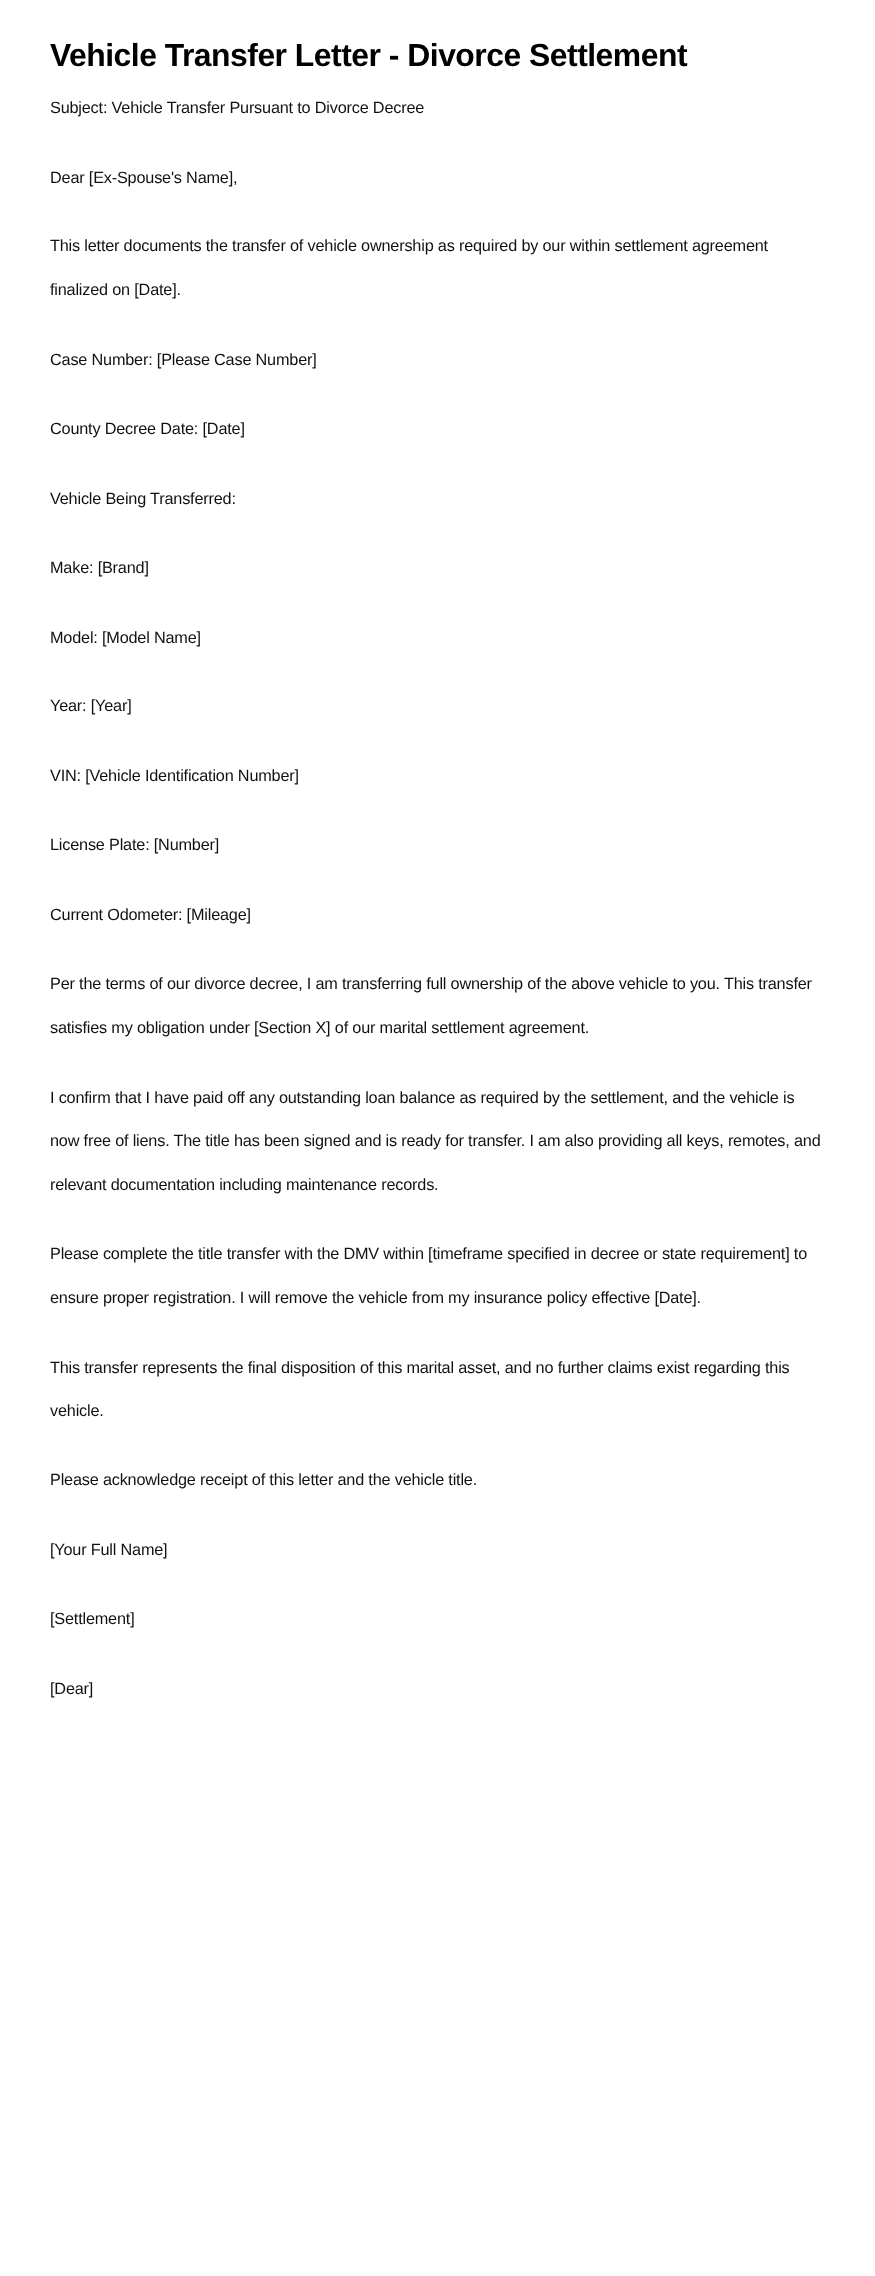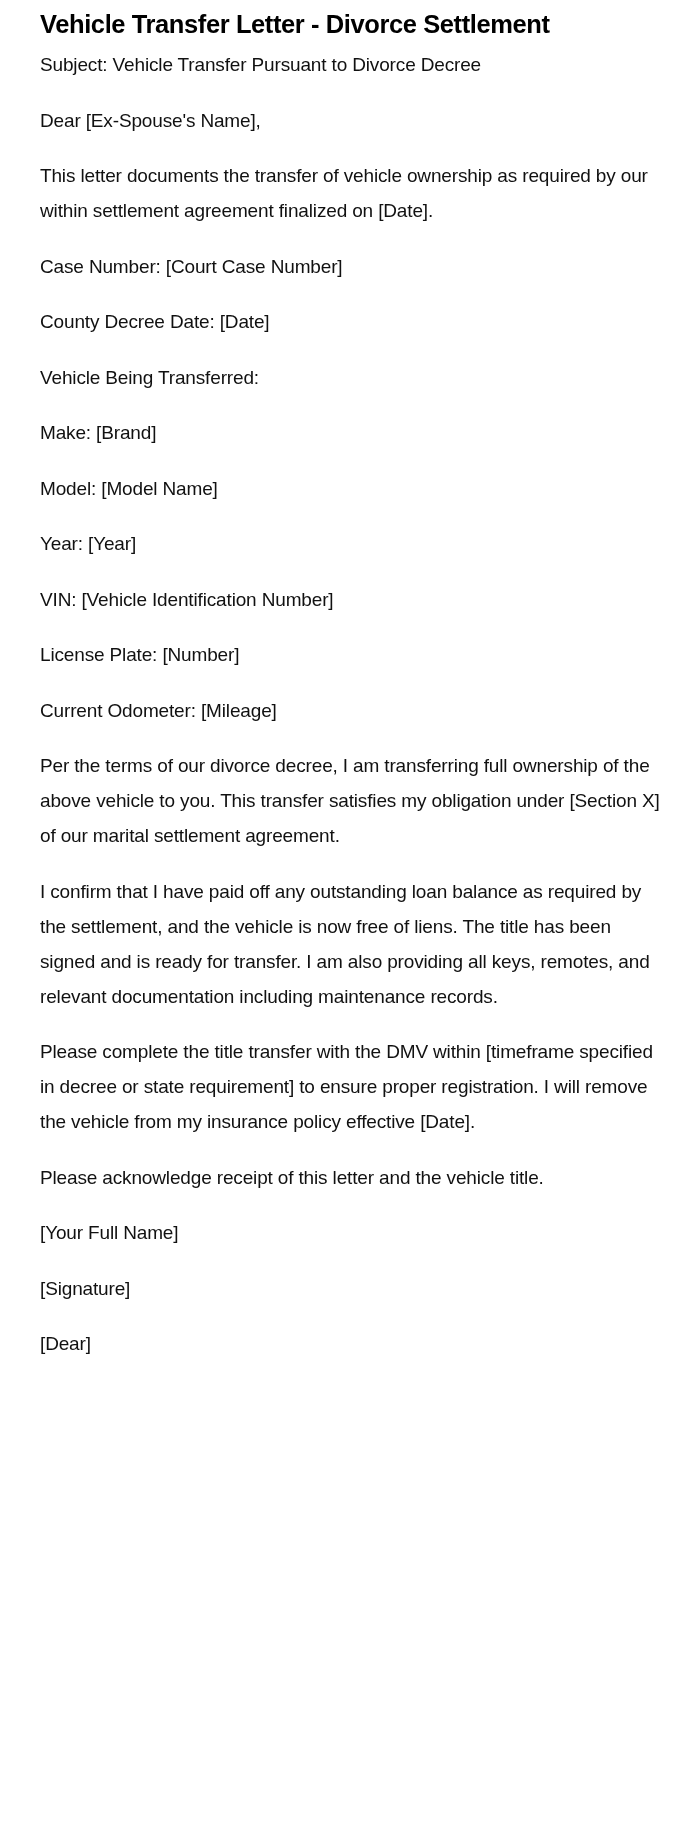--- a/index.html
+++ b/index.html
@@ -1,58 +1,59 @@
 <!DOCTYPE html>
 <html><head>
 <meta charset="utf-8">
 <style>
   html, body { margin: 0; padding: 0; background: #ffffff; }
   body { width: 700px; height: 1821px; overflow: hidden; }
   .page {
-    padding: 7px 40px 0 40px;
+    padding: 28px 40px 0 40px;
     color: #111111;
     font-family: "Liberation Sans", sans-serif;
   }
   h1 {
     font-family: "Liberation Sans", sans-serif;
     font-weight: bold;
     font-size: 25.5px;
     letter-spacing: -0.4px;
     line-height: 34px;
     margin: 0 0 6px 0;
     color: #000000;
   }
   p {
-    font-size: 19px;
+    font-size: 13px;
     line-height: 35px;
     margin: 0 0 20.5px 0;
     letter-spacing: -0.15px;
   }
 </style>
 </head>
 <body>
 
 <div class="page">
   <h1>Vehicle Transfer Letter - Divorce Settlement</h1>
   <p>Subject: Vehicle Transfer Pursuant to Divorce Decree</p>
   <p>Dear [Ex-Spouse's Name],</p>
   <p>This letter documents the transfer of vehicle ownership as required by our within settlement agreement finalized on [Date].</p>
 
-  <p>Case Number: [Court Case Number]</p>
+  <p>Case Number: [Please Case Number]</p>
   <p>County Decree Date: [Date]</p>
 
   <p>Vehicle Being Transferred:</p>
   <p>Make: [Brand]</p>
   <p>Model: [Model Name]</p>
   <p>Year: [Year]</p>
   <p>VIN: [Vehicle Identification Number]</p>
   <p>License Plate: [Number]</p>
   <p>Current Odometer: [Mileage]</p>
 
   <p>Per the terms of our divorce decree, I am transferring full ownership of the above vehicle to you. This transfer satisfies my obligation under [Section X] of our marital settlement agreement.</p>
   <p>I confirm that I have paid off any outstanding loan balance as required by the settlement, and the vehicle is now free of liens. The title has been signed and is ready for transfer. I am also providing all keys, remotes, and relevant documentation including maintenance records.</p>
   <p>Please complete the title transfer with the DMV within [timeframe specified in decree or state requirement] to ensure proper registration. I will remove the vehicle from my insurance policy effective [Date].</p>
+  <p>This transfer represents the final disposition of this marital asset, and no further claims exist regarding this vehicle.</p>
   <p>Please acknowledge receipt of this letter and the vehicle title.</p>
 
   <p>[Your Full Name]</p>
-  <p>[Signature]</p>
+  <p>[Settlement]</p>
   <p>[Dear]</p>
 </div>
 
 </body></html>

